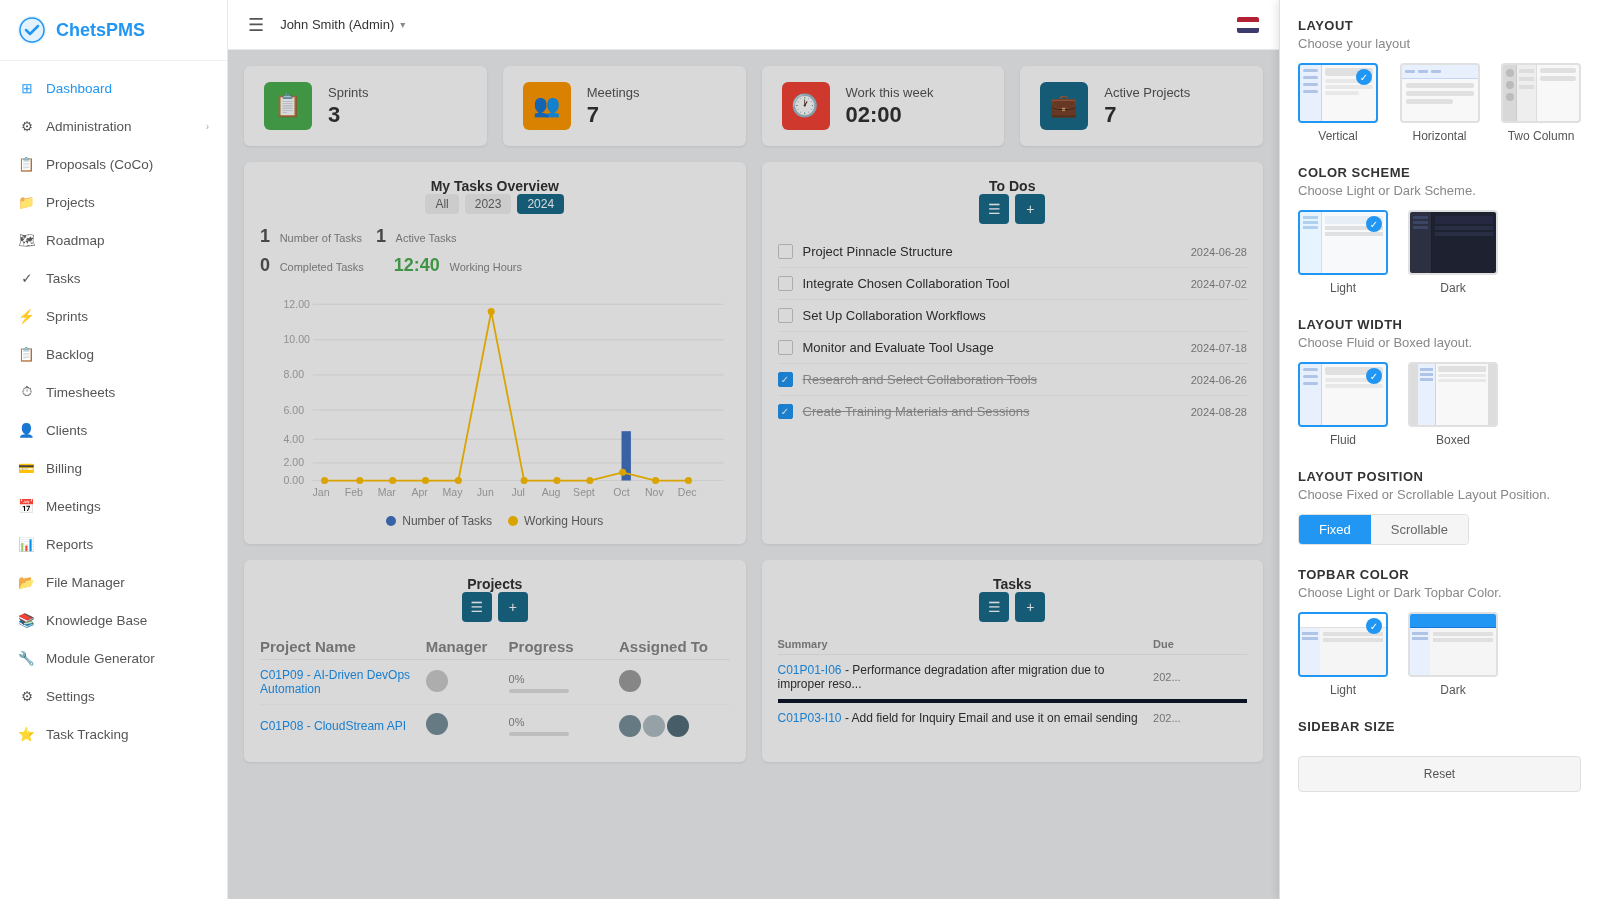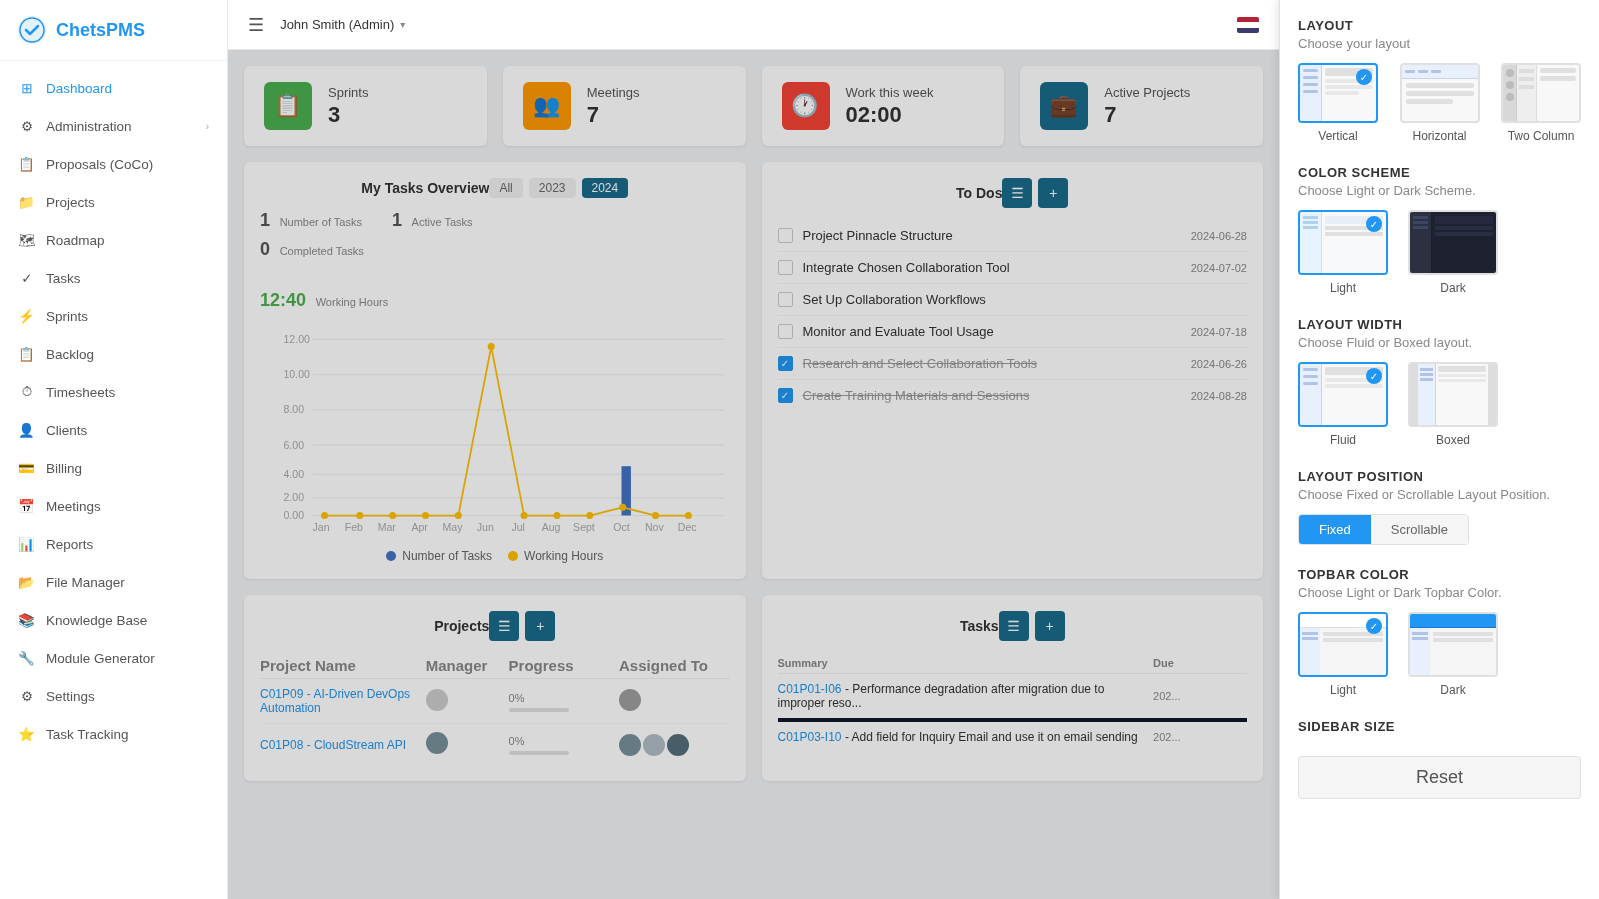--- a/index.html
+++ b/index.html
@@ -39,21 +39,21 @@
     .stat-icon.green { background: #4caf50; color: #fff; }
     .stat-icon.orange { background: #ff9800; color: #fff; }
     .stat-icon.red { background: #f44336; color: #fff; }
     .stat-icon.teal { background: #1a6b8a; color: #fff; }
     .stat-info .stat-label { font-size: 13px; color: #555; margin-bottom: 2px; }
     .stat-info .stat-value { font-size: 22px; font-weight: 600; color: #333; }
 
     
     .content-grid { display: grid; grid-template-columns: 1fr 1fr; gap: 16px; margin-bottom: 16px; }
     .card { background: #fff; border-radius: 6px; padding: 16px; box-shadow: 0 1px 3px rgba(0,0,0,0.08); }
-    .card-header { display: flex; align-items: center; justify-content: center; margin-bottom: 12px; }
+    .card-header { display: flex; align-items: center; justify-content: flex-end; margin-bottom: 12px; flex-direction: column; }
     .card-title { font-size: 14px; font-weight: 600; color: #333; }
     .card-actions { display: flex; gap: 6px; }
     .card-btn { width: 30px; height: 30px; border-radius: 4px; background: #1a6b8a; color: #fff; border: none; cursor: pointer; display: flex; align-items: center; justify-content: center; font-size: 14px; }
 
     .filter-tabs { display: flex; gap: 6px; }
     .filter-tab { padding: 3px 10px; border-radius: 4px; font-size: 12px; cursor: pointer; border: none; background: #f0f0f0; color: #666; }
     .filter-tab.active { background: #1a6b8a; color: #fff; }
 
     
     .chart-area { height: 220px; position: relative; margin-top: 8px; }
@@ -119,21 +119,21 @@
     .tb-light-sb { width: 20px; background: #e8f0fe; }
     .tb-light-content { flex: 1; background: #f5f5f5; }
 
     .tb-dark { display: flex; height: 100%; flex-direction: column; }
     .tb-dark-top { height: 14px; background: #2196f3; border-bottom: 1px solid #1976d2; }
     .tb-dark-body { flex: 1; display: flex; }
     .tb-dark-sb { width: 20px; background: #e8f0fe; }
     .tb-dark-content { flex: 1; background: #f5f5f5; }
 
     
-    .reset-btn { display: block; width: 100%; padding: 10px; background: #f5f5f5; border: 1px solid #e0e0e0; border-radius: 4px; cursor: pointer; font-size: 18px; color: #555; text-align: center; margin-top: 10px; }
+    .reset-btn { display: block; width: 100%; padding: 10px; background: #f5f5f5; border: 1px solid #e0e0e0; border-radius: 4px; cursor: pointer; font-size: 12px; color: #555; text-align: center; margin-top: 10px; }
 
     .info-icon { display: inline-flex; width: 16px; height: 16px; border-radius: 50%; border: 1px solid rgba(255,255,255,0.7); align-items: center; justify-content: center; font-size: 10px; }
   </style>
 </head>
 <body>
 
 <div class="sidebar">
   <div class="sidebar-logo">
     <svg class="logo-icon" viewBox="0 0 32 32">
       <circle cx="16" cy="16" r="14" fill="#e3f2fd"></circle>
@@ -269,31 +269,31 @@
 
       <div class="card">
         <div class="card-header">
           <span class="card-title">My Tasks Overview</span>
           <div class="filter-tabs">
             <button class="filter-tab">All</button>
             <button class="filter-tab">2023</button>
             <button class="filter-tab active">2024</button>
           </div>
         </div>
-        <div style="display:flex; gap:30px; margin-bottom:8px;">
+        <div style="display:flex; gap:14px; margin-bottom:8px;">
           <div style="text-align:center;">
             <span style="font-size:18px; font-weight:600; color:#555;">1</span>
             <span style="font-size:11px; color:#888; margin-left:6px;">Number of Tasks</span>
           </div>
           <div style="text-align:center;">
             <span style="font-size:18px; font-weight:600; color:#555;">1</span>
             <span style="font-size:11px; color:#888; margin-left:6px;">Active Tasks</span>
           </div>
         </div>
-        <div style="display:flex; gap:30px; margin-bottom:10px;flex-direction:column;">
+        <div style="display:flex; gap:30px; margin-bottom:10px;">
           <div>
             <span style="font-size:18px; font-weight:600; color:#555;">0</span>
             <span style="font-size:11px; color:#888; margin-left:6px;">Completed Tasks</span>
           </div>
           <div>
             <span style="font-size:18px; font-weight:600; color:#4caf50;">12:40</span>
             <span style="font-size:11px; color:#888; margin-left:6px;">Working Hours</span>
           </div>
         </div>
 

